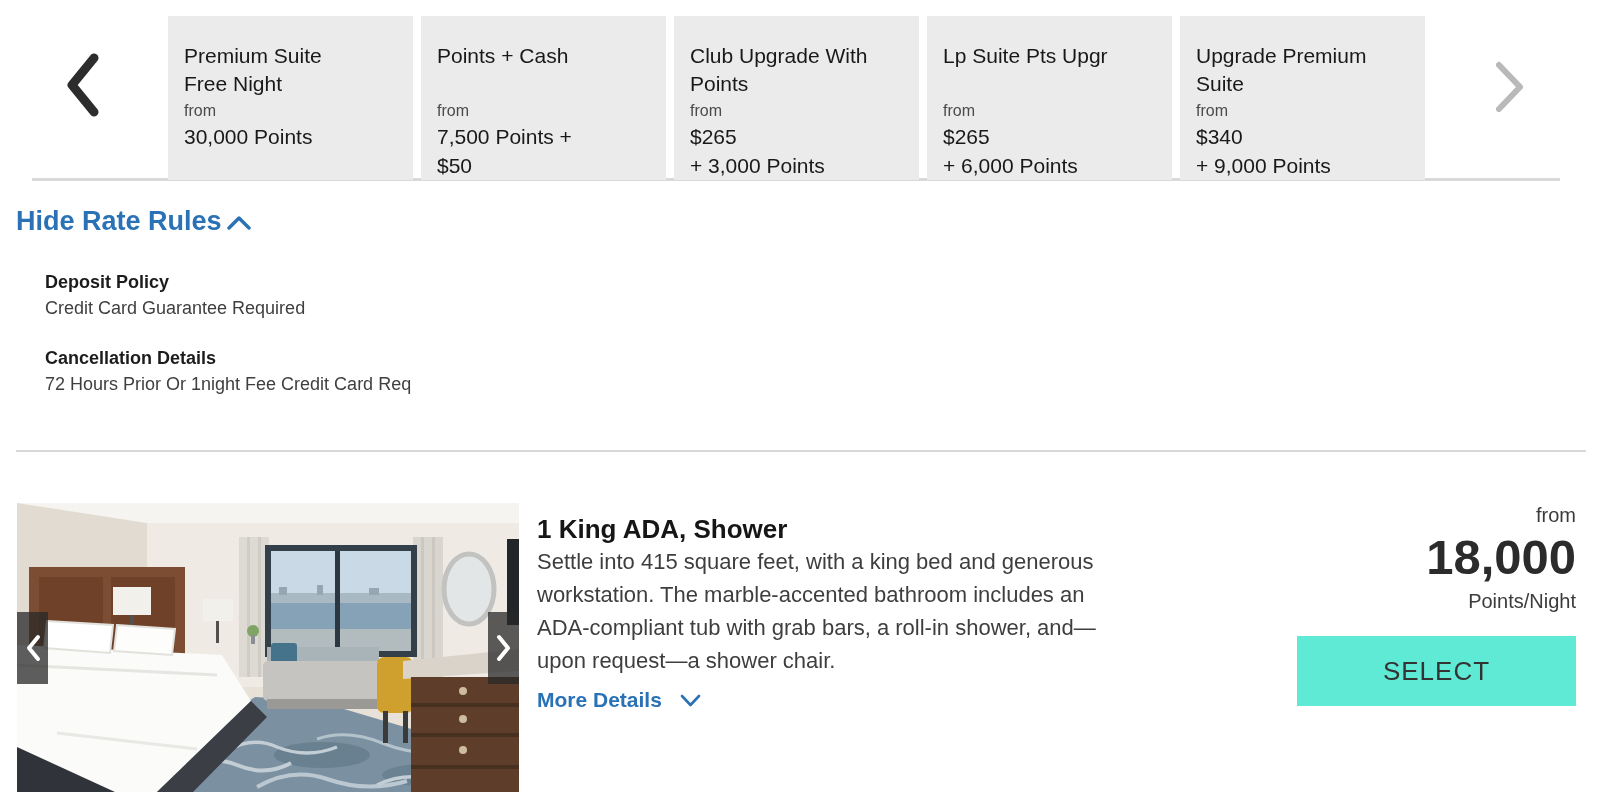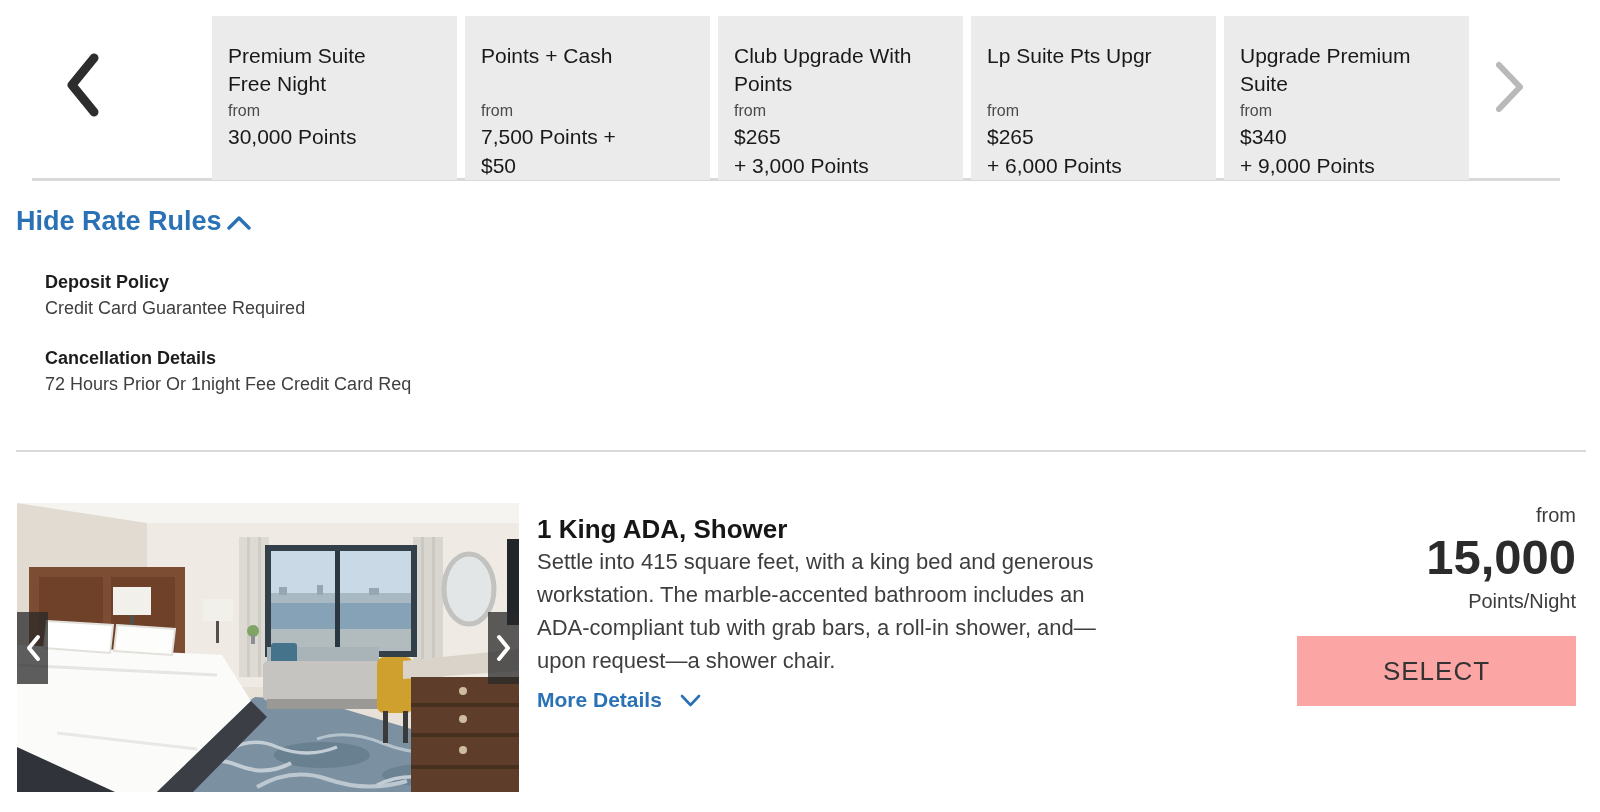--- a/index.html
+++ b/index.html
@@ -4,21 +4,21 @@
 <style>
   html,body{margin:0;padding:0;background:#fff;}
   #screen{position:relative;width:1600px;height:812px;background:#ffffff;
           font-family:"Liberation Sans",sans-serif;overflow:hidden;color:#191919;}
   .abs{position:absolute;}
 
   
   #tab-underline{left:32px;top:178px;width:1528px;height:3px;background:#d9d9d9;z-index:0;}
   #carousel-prev{left:58px;top:52px;width:48px;height:66px;background:none;border:none;cursor:pointer;z-index:2;padding:0;}
   #carousel-next{left:1488px;top:60px;width:44px;height:54px;background:none;border:none;cursor:pointer;z-index:2;padding:0;}
-  #rate-tabs{left:168px;top:16px;display:flex;gap:8px;z-index:1;margin-left:44px;}
+  #rate-tabs{left:168px;top:16px;display:flex;gap:8px;z-index:1;}
   .rate-card{width:245px;height:164px;background:#ebebeb;box-sizing:border-box;
              padding:26px 16px 0 16px;cursor:pointer;}
   .rc-title{font-size:21px;line-height:28px;font-weight:500;color:#191919;min-height:56px;white-space:pre-line;}
   .rc-from{font-size:16px;line-height:16px;color:#4a4a4a;margin-top:5px;}
   .rc-price{font-size:21px;line-height:29px;font-weight:500;color:#191919;margin-top:3px;white-space:pre-line;}
 
   
   #hide-rules{left:16px;top:206px;font-size:27px;font-weight:600;color:#2a72b5;
               background:none;border:none;cursor:pointer;padding:0;display:flex;align-items:center;gap:5px;
               font-family:"Liberation Sans",sans-serif;}
@@ -42,21 +42,21 @@
   #room-name{font-size:26px;font-weight:600;color:#161616;}
   #room-desc{font-size:22px;line-height:33px;color:#3e3e3e;width:588px;}
   #more-details{margin-top:11px;font-size:21px;font-weight:600;color:#2a72b5;background:none;border:none;
                 cursor:pointer;padding:0;display:flex;align-items:center;gap:18px;
                 font-family:"Liberation Sans",sans-serif;}
 
   #price-block{right:24px;top:504px;width:320px;text-align:right;}
   #price-from{font-size:20px;color:#3b3b3b;}
   #price-points{font-size:49px;line-height:52px;font-weight:700;color:#2b2b2b;margin-top:4px;}
   #price-unit{font-size:20px;color:#3b3b3b;margin-top:7px;}
-  #select-button{left:1297px;top:636px;width:279px;height:70px;background:#fca5a5;border:none;
+  #select-button{left:1297px;top:636px;width:279px;height:70px;background:#5eead4;border:none;
                  font-size:26px;letter-spacing:1px;color:#333333;cursor:pointer;
                  font-family:"Liberation Sans",sans-serif;}
 </style>
 </head>
 <body>
 
 <div id="screen">
 
   <div class="abs" id="tab-underline"></div>
 
@@ -224,19 +224,19 @@
       <span>
         <svg width="21" height="13" viewBox="0 0 21 13">
             <polyline points="2,2 10.5,11 19,2" fill="none" stroke="#2a72b5" stroke-width="2.6" stroke-linecap="round" stroke-linejoin="round"></polyline>
           </svg>
       </span>
     </button>
   </div>
 
   <div class="abs" id="price-block">
     <div id="price-from">from</div>
-    <div id="price-points">15,000</div>
+    <div id="price-points">18,000</div>
     <div id="price-unit">Points/Night</div>
   </div>
 
   <button class="abs" id="select-button">SELECT</button>
 
 </div>
 
 </body></html>

